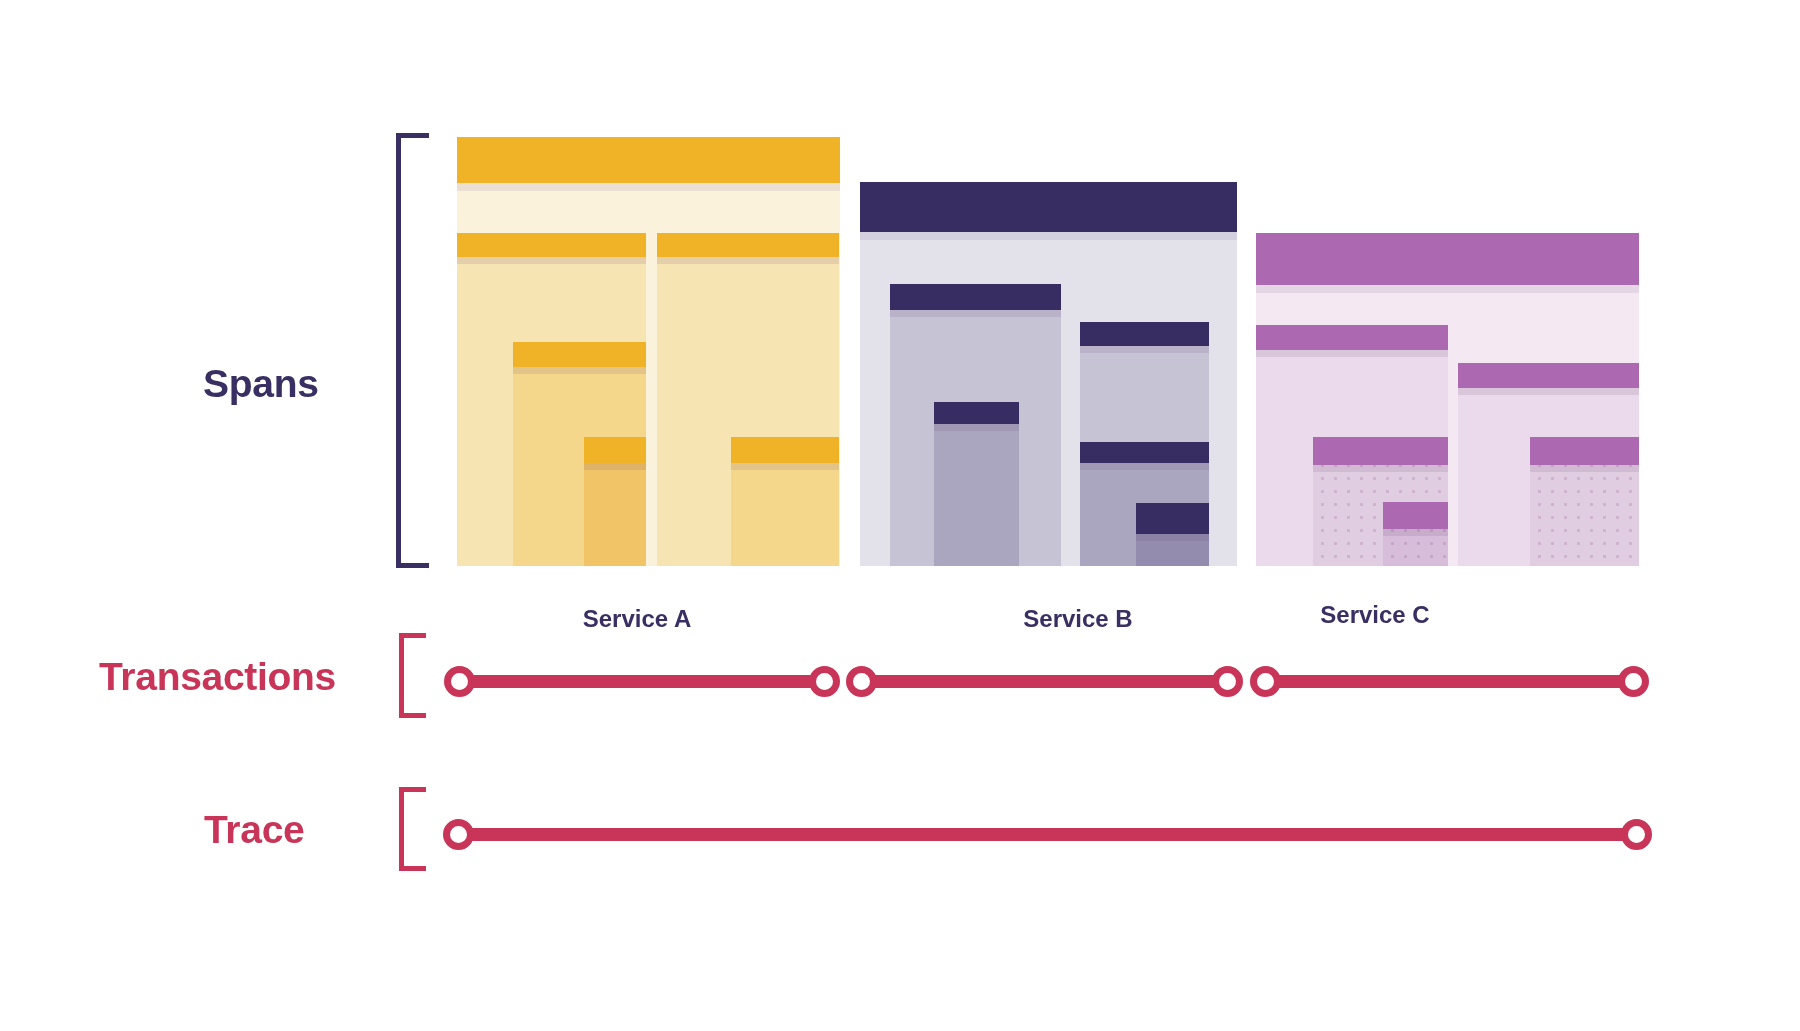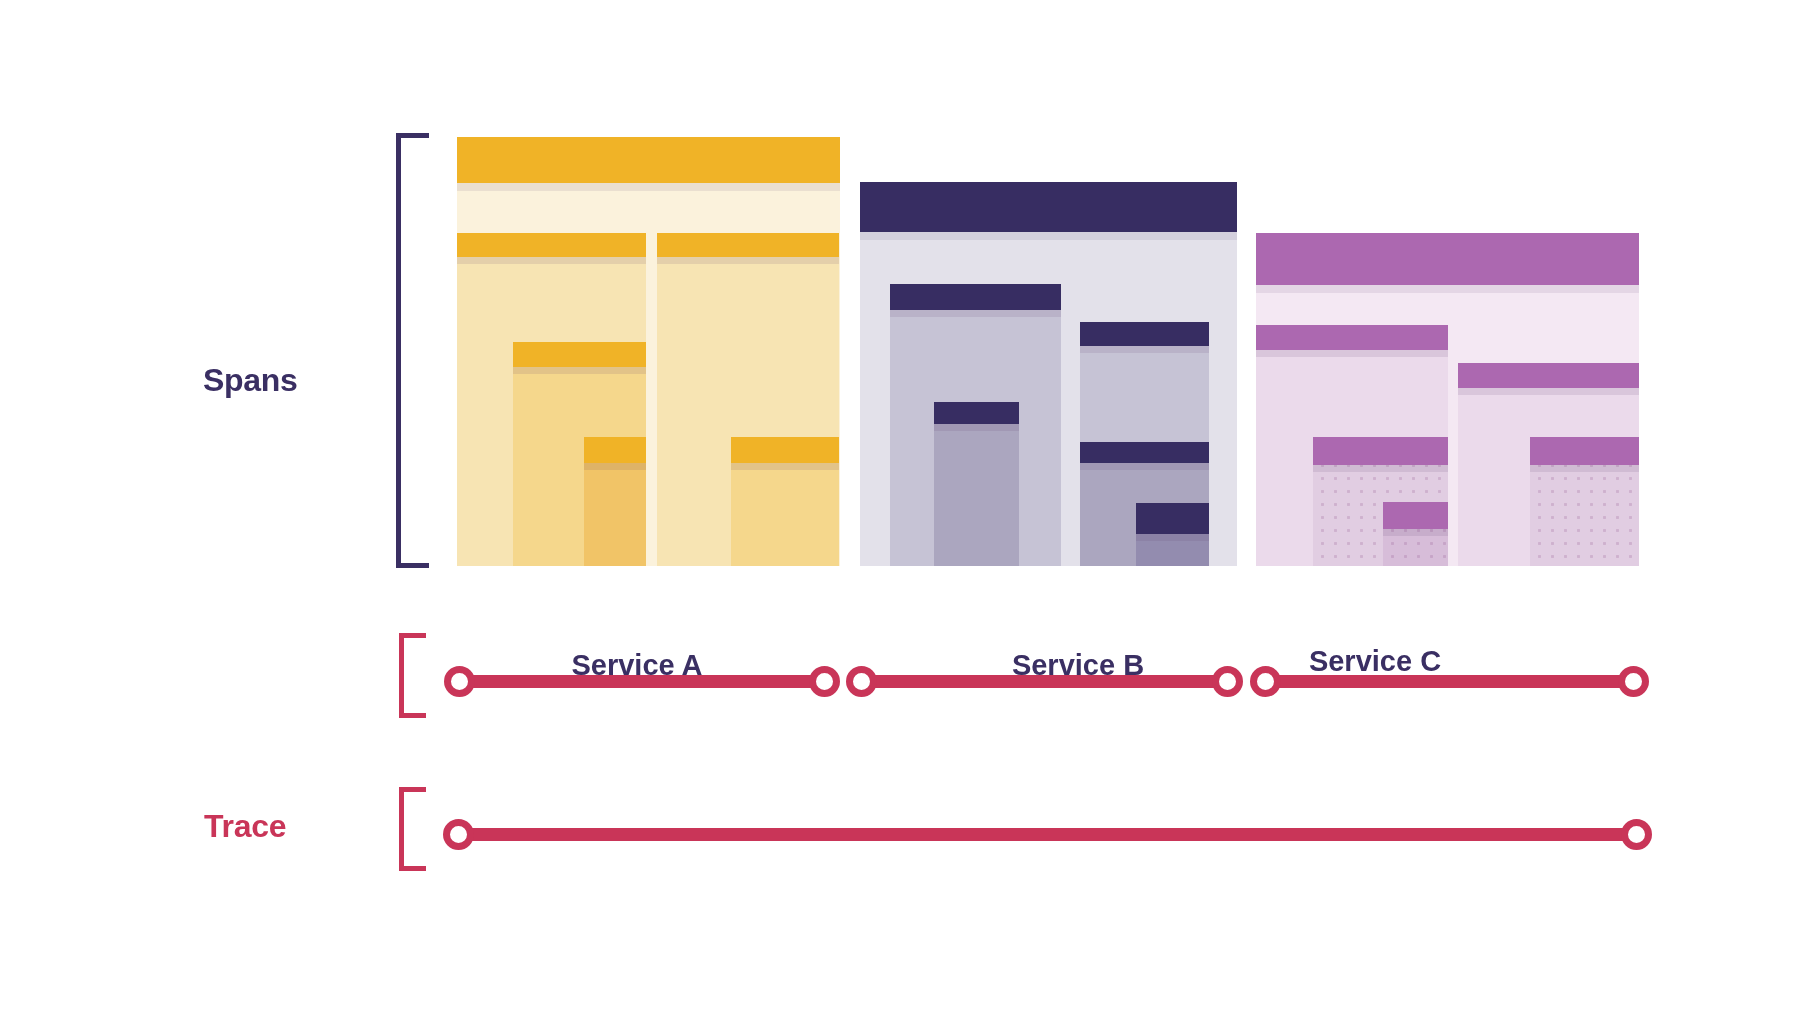--- a/index.html
+++ b/index.html
@@ -10,35 +10,34 @@
     height: 1031px;
     background: #ffffff;
     font-family: "Liberation Sans", sans-serif;
     overflow: hidden;
   }
 
   
   .row-label {
     position:absolute;
     font-weight:bold;
-    font-size:32px;
+    font-size:39px;
     letter-spacing:-0.3px;
     white-space:nowrap;
   }
   .navy-text { color: var(--text-navy); }
   .crimson-text { color: var(--crimson); }
 
   .svc-label {
     position:absolute;
     font-weight:bold;
-    font-size:29px;
+    font-size:24px;
     color: var(--text-navy);
     transform: translateX(-50%);
     white-space:nowrap;
-    margin-top:44px;
   }
 
   
   .bracket { position:absolute; }
   .bracket.navy {
     border-left:5px solid var(--text-navy);
     border-top:5px solid var(--text-navy);
     border-bottom:5px solid var(--text-navy);
   }
   .bracket.crimson {
@@ -148,20 +147,21 @@
     </div>
     <div class="span dotted" style="left:274px; top:204px; width:109px; height:129px; background-color:var(--purple-l2);">
       <div class="bar" style="height:28px; background:var(--purple-bar);"></div>
     </div>
   </div>
 
   <div class="svc-label" style="left:637px; top:605px;">Service A</div>
   <div class="svc-label" style="left:1078px; top:605px;">Service B</div>
   <div class="svc-label" style="left:1375px; top:601px;">Service C</div>
 
+  <div class="row-label crimson-text" style="left:99px; top:655px;">Transactions</div>
 
   <div class="bracket crimson" style="left:399px; top:633px; width:27px; height:85px;"></div>
 
   <div class="tline" style="left:459px; top:675px; width:365px;"></div>
   <div class="tline" style="left:861px; top:675px; width:366px;"></div>
   <div class="tline" style="left:1265px; top:675px; width:368px;"></div>
 
   <div class="dot" style="left:444px; top:666px;"></div>
   <div class="dot" style="left:809px; top:666px;"></div>
   <div class="dot" style="left:846px; top:666px;"></div>

